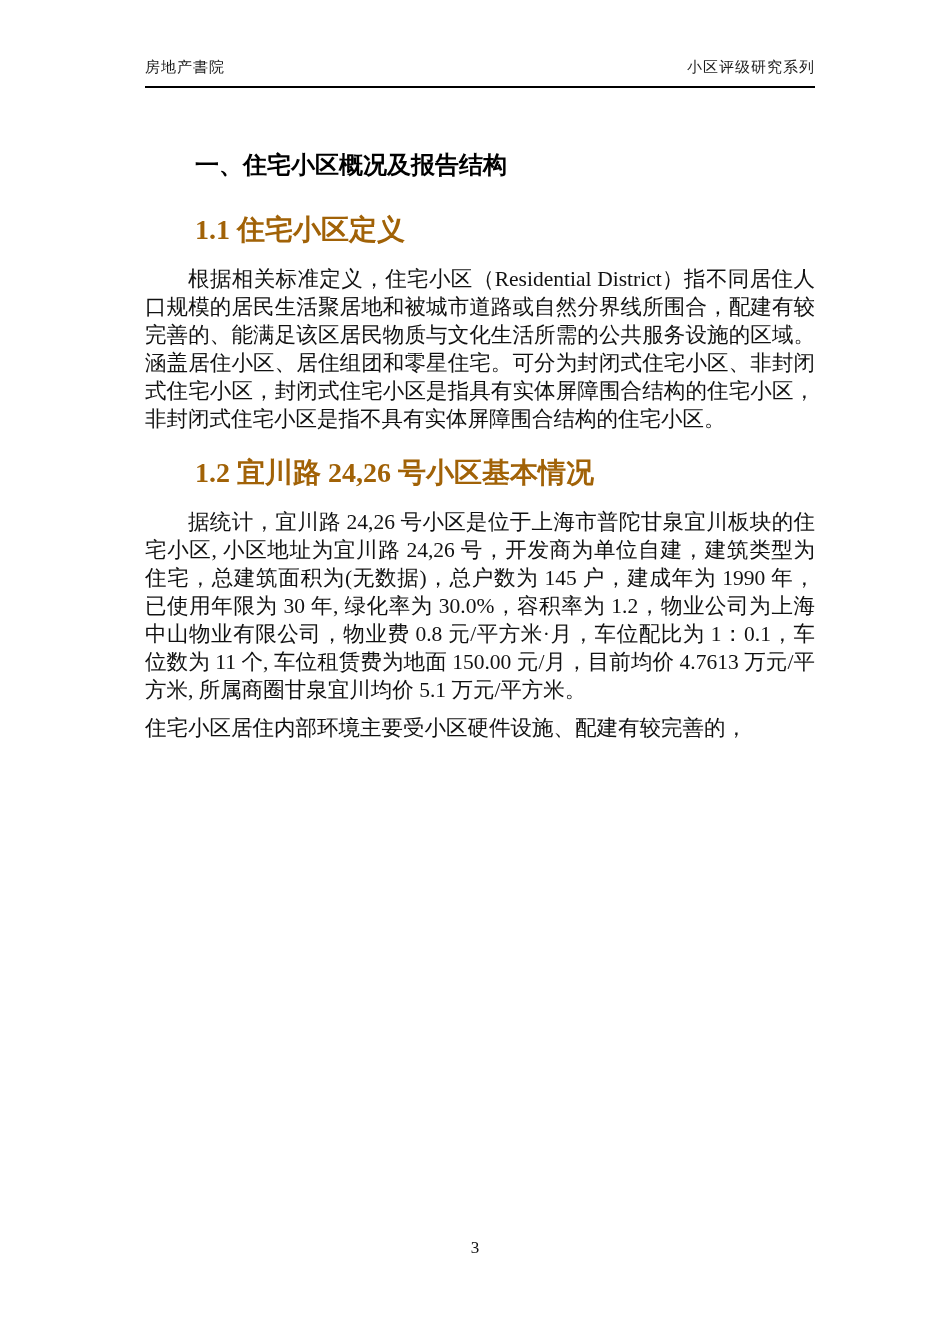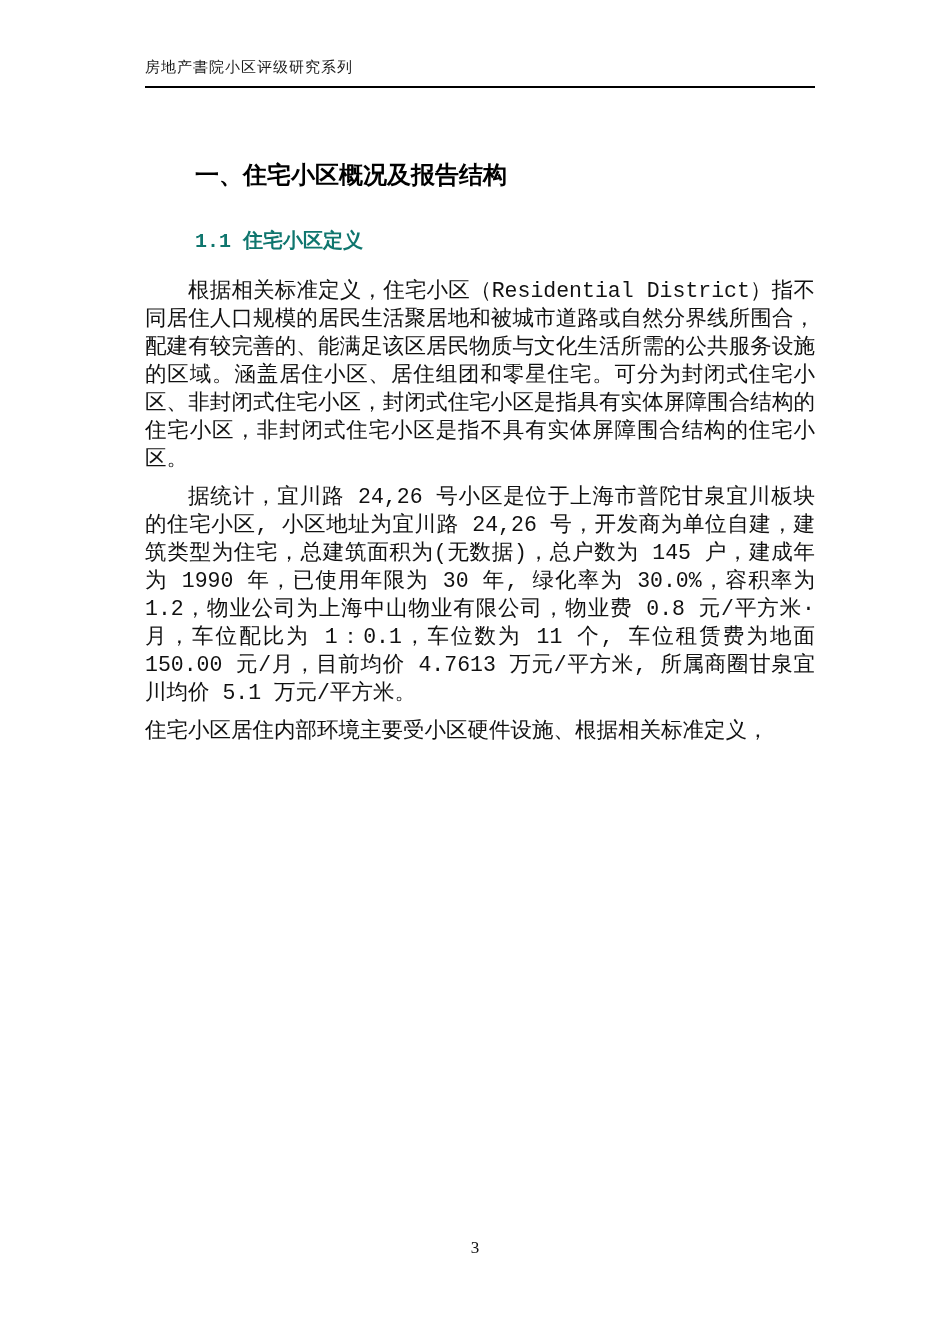--- a/index.html
+++ b/index.html
@@ -19,52 +19,52 @@
     overflow: hidden;
   }
   .header {
     position: absolute;
     top: 58px;
     left: 145px;
     width: 670px;
   }
   .header-row {
     display: flex;
+    justify-content: space-between;
     align-items: baseline;
     font-size: 15px;
     letter-spacing: 1px;
     color: #1a1a1a;
   }
   .header-rule {
     margin-top: 9px;
     border-bottom: 2px solid #000000;
     height: 0;
   }
   .content {
     position: absolute;
-    top: 140px;
+    top: 128px;
     left: 145px;
     width: 670px;
-    font-family: Liberation Mono, monospace;
   }
   .doc-h1 {
     font-size: 24px;
     font-weight: bold;
     line-height: 50px;
     margin: 12px 0 0 0;
     padding-left: 50px;
     color: #000000;
   }
   .doc-h2 {
-    font-size: 20px;
+    font-size: 28px;
     font-weight: bold;
     line-height: 50px;
     margin: 15px 0 0 0;
     padding-left: 50px;
-    color: #0f766e;
+    color: #a16207;
   }
   .doc-h2.mt-lg { margin-top: 20px; }
   .para {
     font-size: 21.5px;
     line-height: 28px;
     margin: 10px 0 0 0;
     text-align: justify;
     text-indent: 43px;
     color: #111111;
   }
@@ -91,22 +91,23 @@
     </div>
     <div class="header-rule"></div>
   </div>
 
   <div class="content">
     <h1 class="doc-h1">一、住宅小区概况及报告结构</h1>
 
     <h2 class="doc-h2">1.1 住宅小区定义</h2>
     <p class="para">根据相关标准定义，住宅小区（Residential District）指不同居住人口规模的居民生活聚居地和被城市道路或自然分界线所围合，配建有较完善的、能满足该区居民物质与文化生活所需的公共服务设施的区域。涵盖居住小区、居住组团和零星住宅。可分为封闭式住宅小区、非封闭式住宅小区，封闭式住宅小区是指具有实体屏障围合结构的住宅小区，非封闭式住宅小区是指不具有实体屏障围合结构的住宅小区。</p>
 
+    <h2 class="doc-h2">1.2 宜川路 24,26 号小区基本情况</h2>
     <p class="para">据统计，宜川路 24,26 号小区是位于上海市普陀甘泉宜川板块的住宅小区, 小区地址为宜川路 24,26 号，开发商为单位自建，建筑类型为住宅，总建筑面积为(无数据)，总户数为 145 户，建成年为 1990 年，已使用年限为 30 年, 绿化率为 30.0%，容积率为 1.2，物业公司为上海中山物业有限公司，物业费 0.8 元/平方米·月，车位配比为 1：0.1，车位数为 11 个, 车位租赁费为地面 150.00 元/月，目前均价 4.7613 万元/平方米, 所属商圈甘泉宜川均价 5.1 万元/平方米。</p>
 
-    <p class="para no-indent">住宅小区居住内部环境主要受小区硬件设施、根据相关标准定义，</p>
+    <p class="para no-indent">住宅小区居住内部环境主要受小区硬件设施、配建有较完善的，</p>
   </div>
 
   <div class="footer">
     <span>3</span>
   </div>
 
 </div>
 
 </body></html>

